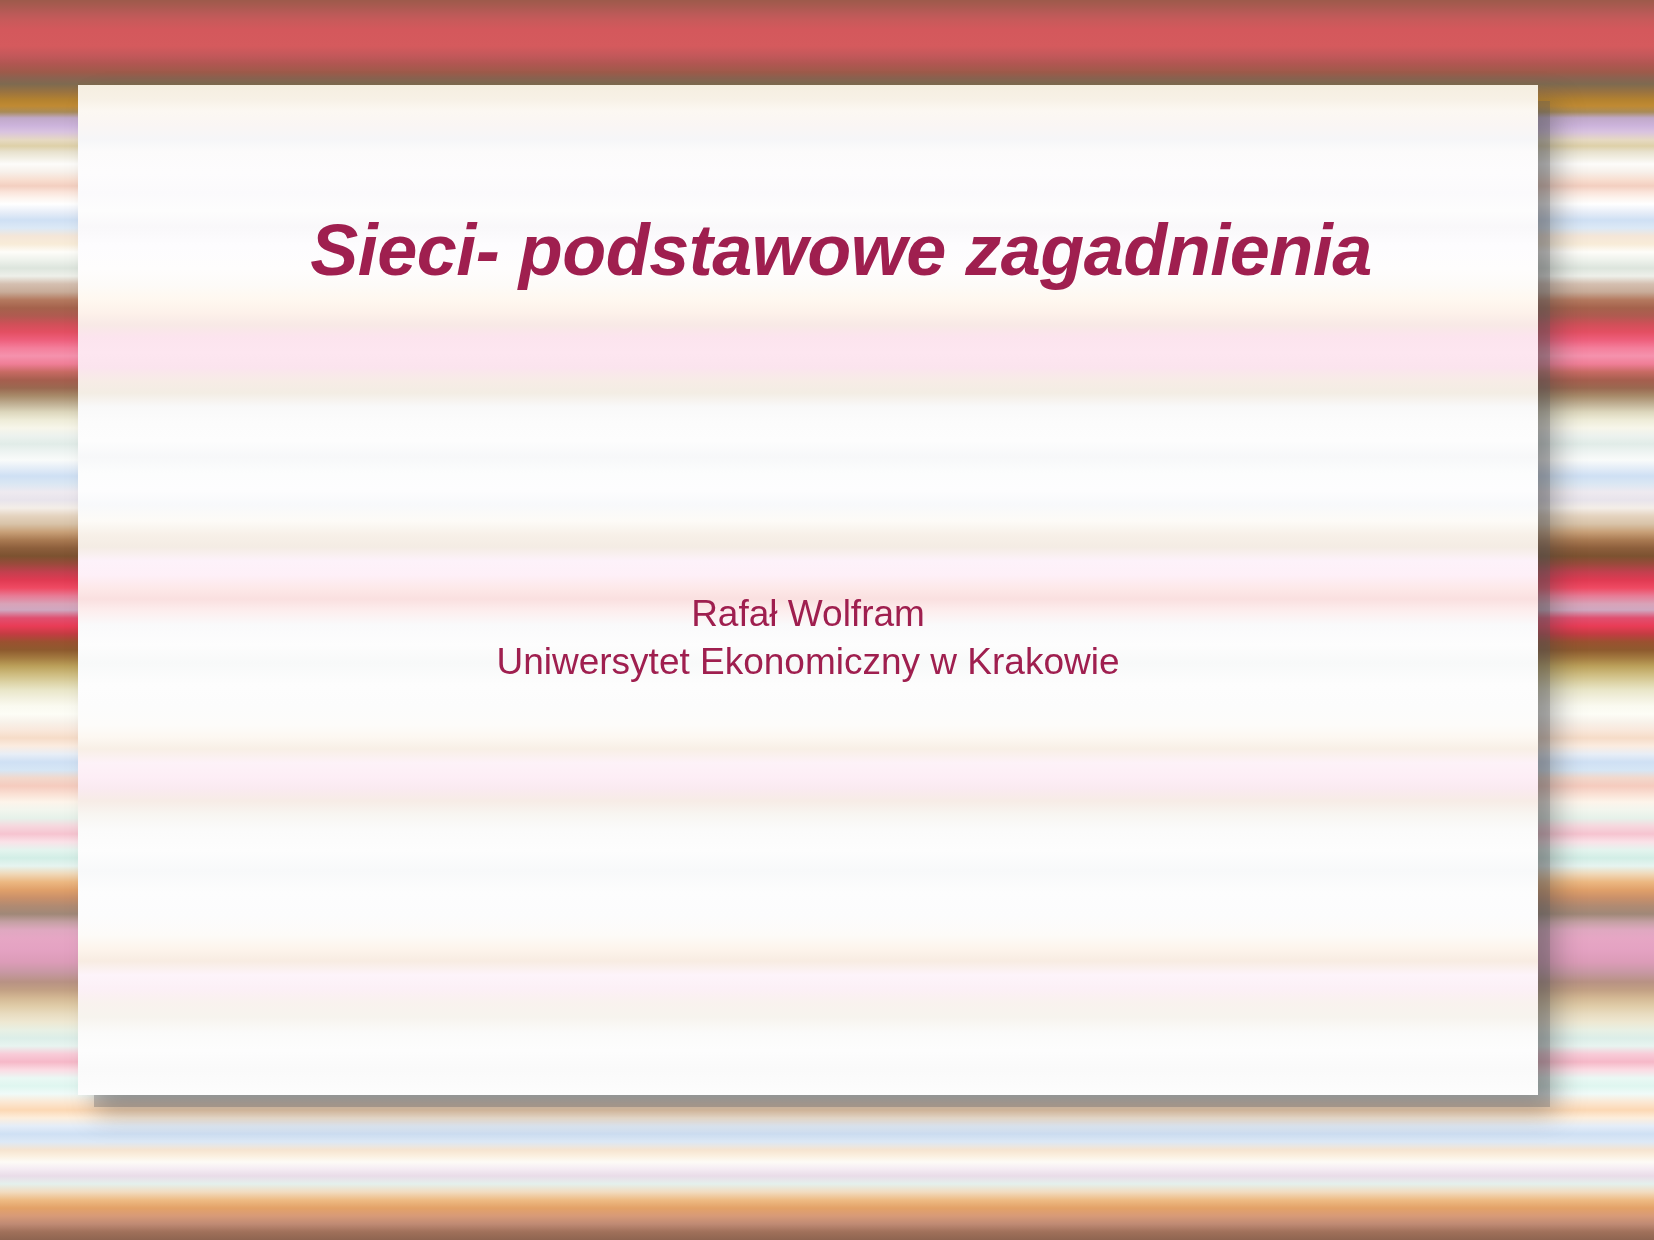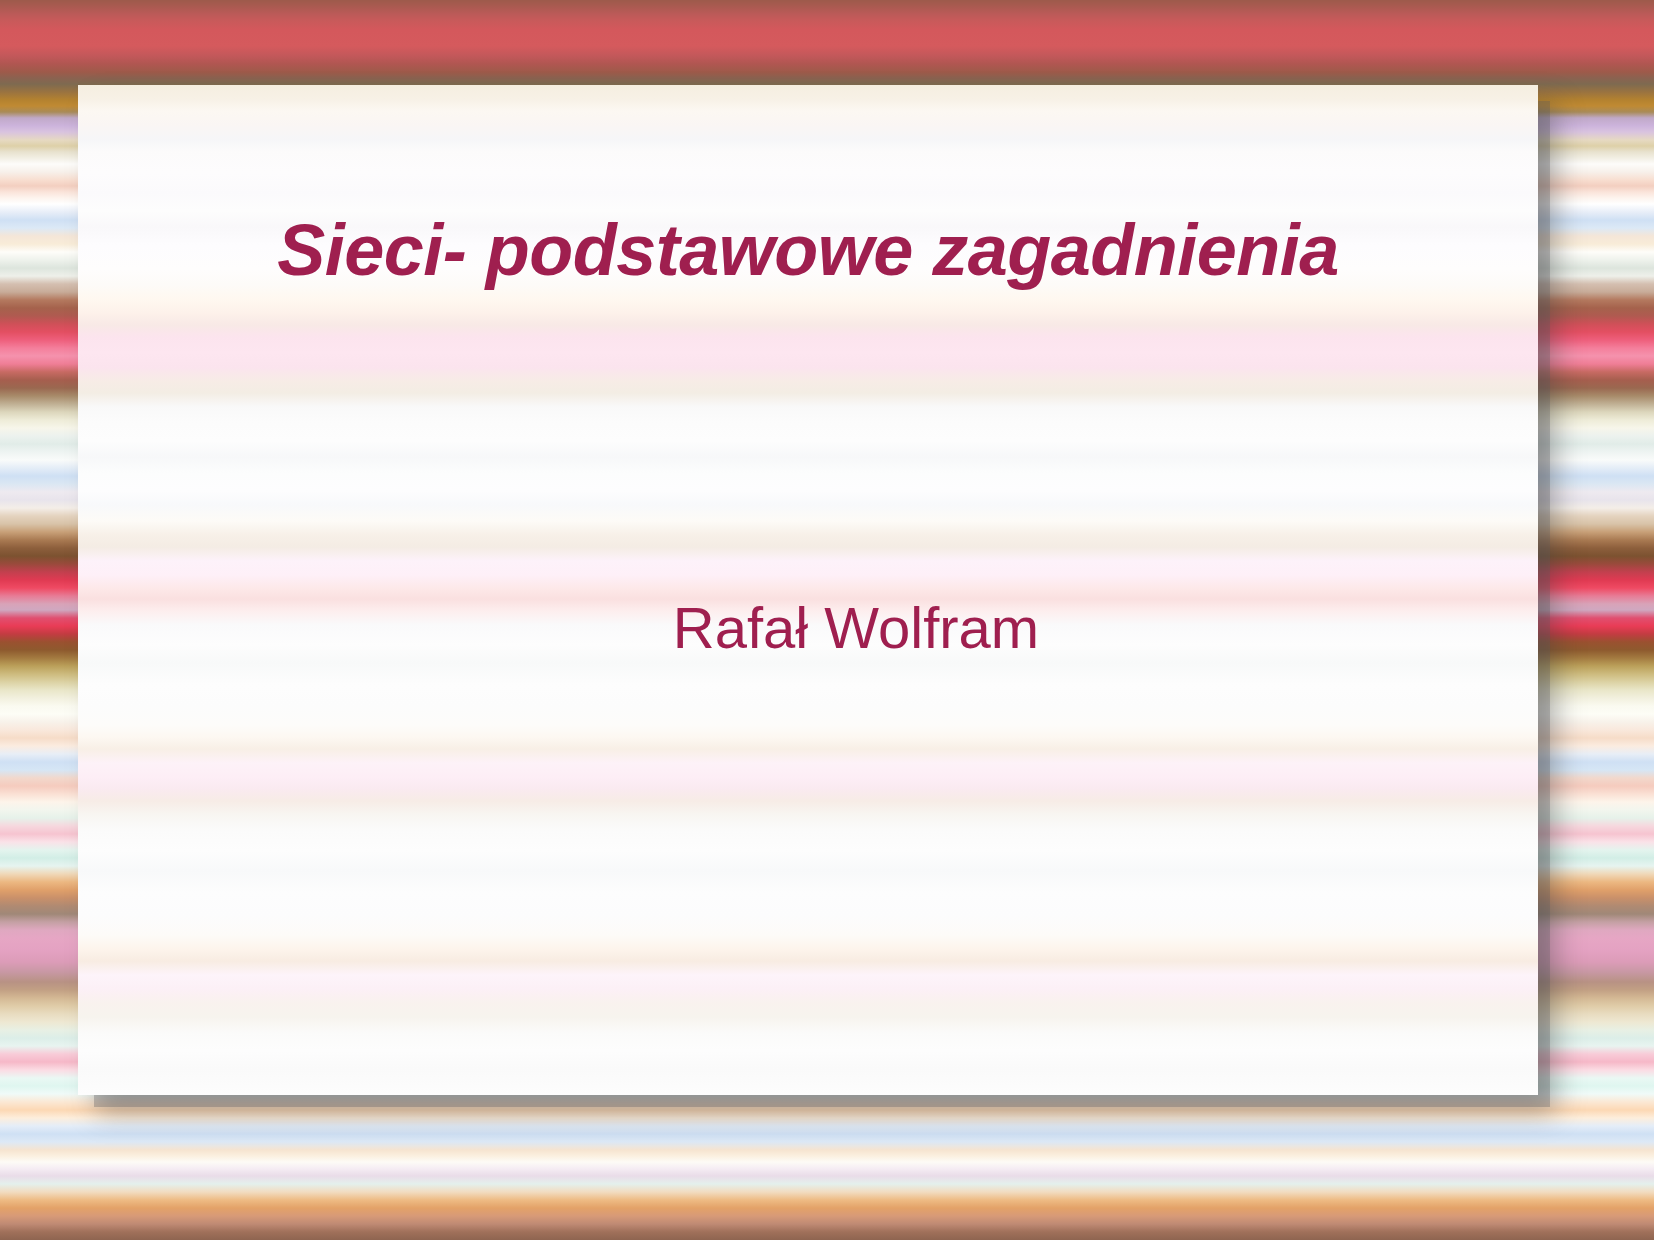--- a/index.html
+++ b/index.html
@@ -271,51 +271,52 @@
     top: 80px;
     width: 100%;
     text-align: center;
     font-size: 72px;
     font-weight: bold;
     font-style: italic;
     letter-spacing: -0.5px;
     line-height: 1.05;
     color: #9f1f4f;
     white-space: nowrap;
+    padding-left: 33px;
   }
 
   #slide-subtitle {
     position: absolute;
     left: 0;
     top: 505px;
     width: 100%;
     text-align: center;
-    font-size: 58px;
+    font-size: 37px;
     font-weight: normal;
     font-style: normal;
     line-height: 1.30;
     color: #9f1f4f;
-    padding-left: 48px;
   }
 
   .subtitle-line {
     display: block;
     white-space: nowrap;
   }
 </style>
 </head>
 <body>
 
 <div id="slide">
 
   <div id="slide-background"></div>
 
   <div id="slide-card">
 
     <h1 id="slide-title">Sieci- podstawowe zagadnienia</h1>
 
     <div id="slide-subtitle">
       <span class="subtitle-line">Rafał Wolfram</span>
+      <span class="subtitle-line">Uniwersytet Ekonomiczny w Krakowie</span>
     </div>
 
   </div>
 
 </div>
 
 </body></html>

